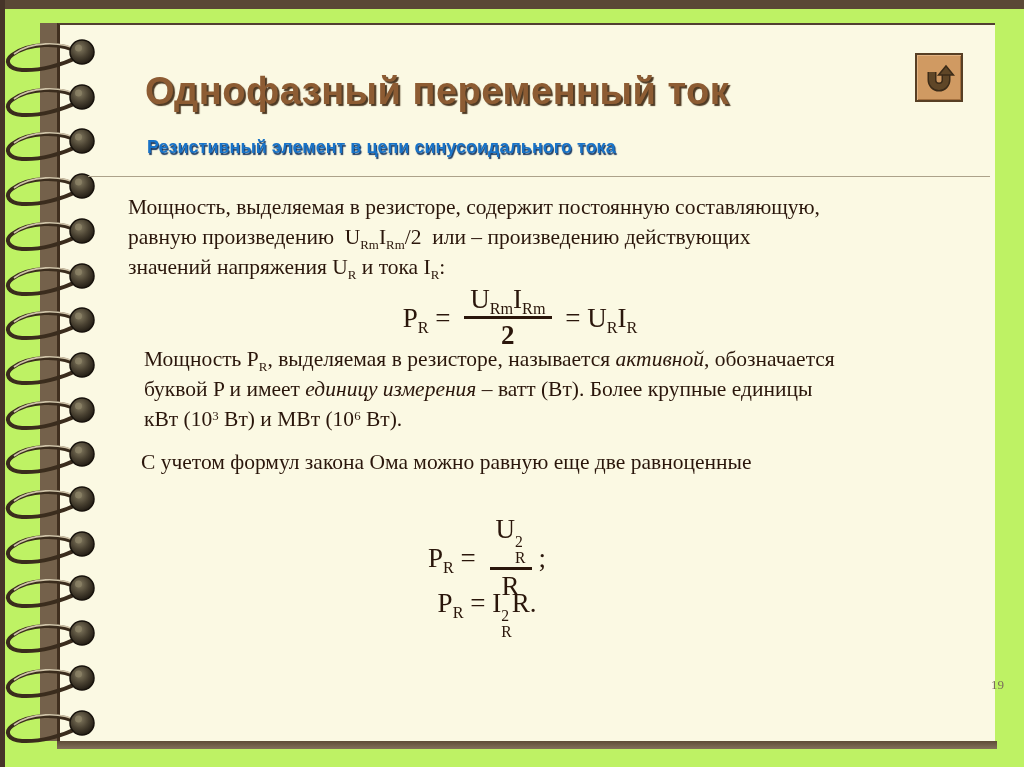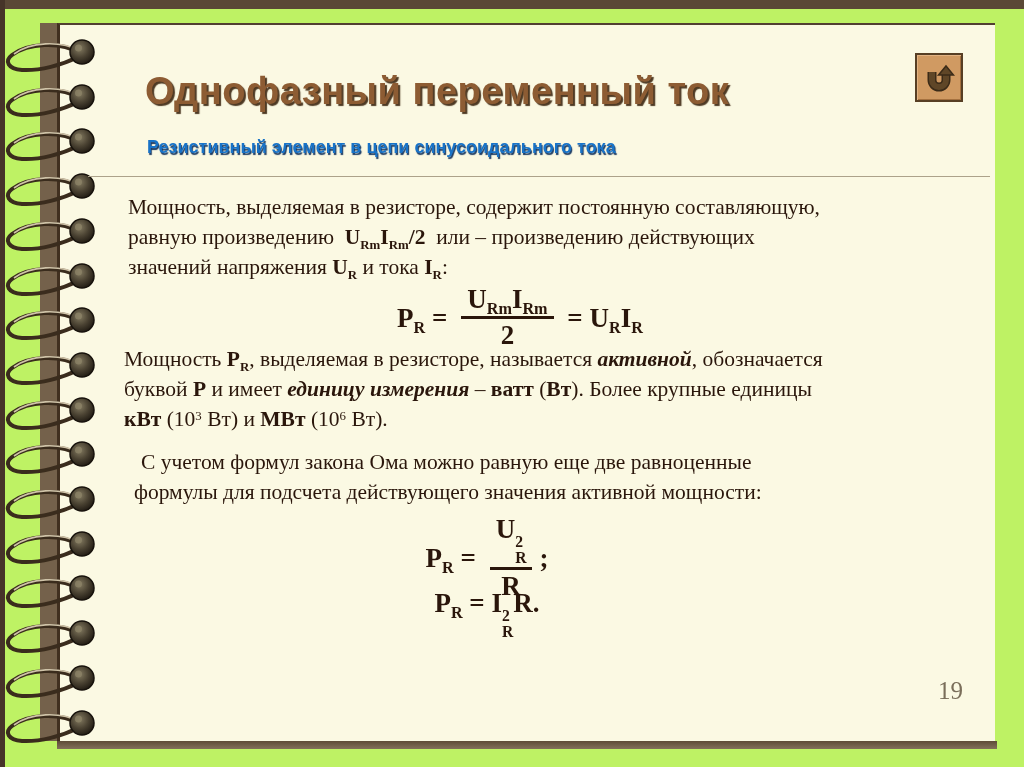--- a/index.html
+++ b/index.html
@@ -22,44 +22,44 @@
         font-family:"Liberation Sans",sans-serif;font-weight:bold;font-size:38px;
         color:#8D5C33;letter-spacing:.5px;
         text-shadow:2px 2px 1px #4E3A24;}
   .slide-subtitle{position:absolute;left:147px;top:137px;width:840px;
         font-family:"Liberation Sans",sans-serif;font-weight:bold;font-size:18px;
         color:#1873C8;text-shadow:1px 2px 1px #1C3B63;}
   .rule{position:absolute;left:88px;top:176px;width:902px;height:1px;background:#ACA28A;}
 
   .body-text{position:absolute;font-size:21.5px;line-height:30px;color:#2A160B;width:880px;}
   .p1{left:128px;top:192px;}
-  .p2{left:124px;top:344px;}
+  .p2{left:144px;top:344px;}
   .p3{left:134px;top:447px;text-indent:7px;}
 
   .formula{position:absolute;width:840px;text-align:center;font-weight:bold;
         font-size:27px;color:#2A160B;line-height:1.15;}
   .f1{left:100px;top:284px;}
   .f2{left:67px;top:514px;}
   .f3{left:67px;top:588px;}
 
-  .b{font-weight:bold;}
+  .b{font-weight:normal;}
   .i{font-style:italic;}
   .body-text sub,.formula sub{font-size:60%;line-height:0;vertical-align:-0.35em;}
   .body-text sup,.formula sup{font-size:60%;line-height:0;vertical-align:0.45em;}
   .ss{display:inline-flex;flex-direction:column;align-items:flex-start;
       font-size:58%;line-height:1.02;vertical-align:-0.55em;}
   .frac{display:inline-block;vertical-align:middle;text-align:center;margin:0 7px 6px 7px;}
   .frac .num{display:block;padding:0 6px 1px 6px;border-bottom:3px solid #2A160B;}
   .frac .den{display:block;padding-top:1px;}
 
   .return-btn{position:absolute;left:915px;top:53px;width:48px;height:49px;
         background:#D09A62;border:2px solid #573F24;box-sizing:border-box;
         box-shadow:inset 1px 1px 0 #E2B383, inset -1px -1px 0 #A5713F;
         display:flex;align-items:center;justify-content:center;cursor:pointer;padding:0;}
-  .page-number{position:absolute;left:938px;top:677px;font-size:25px;color:#7A6E5A;}
+  .page-number{position:absolute;left:991px;top:677px;font-size:13px;color:#7A6E5A;}
 </style>
 </head>
 <body>
 
 <svg width="0" height="0" style="position:absolute">
   <defs>
     <radialGradient id="knobGrad" cx="40%" cy="35%" r="75%">
       <stop offset="0%" stop-color="#837A60"></stop>
       <stop offset="50%" stop-color="#4A4232"></stop>
       <stop offset="100%" stop-color="#17120C"></stop>
@@ -184,21 +184,21 @@
     </span>
   </button>
 
   <div class="slide-title">Однофазный переменный ток</div>
   <div class="slide-subtitle">Резистивный элемент в цепи синусоидального тока</div>
   <div class="rule"></div>
 
   <div class="body-text p1"><span>Мощность, выделяемая в резисторе, содержит постоянную составляющую,</span><br><span>равную произведению &nbsp;</span><span class="b">U<sub>Rm</sub></span><span class="b">I<sub>Rm</sub></span><span class="b">/2</span><span> &nbsp;или – произведению действующих</span><br><span>значений напряжения </span><span class="b">U<sub>R</sub></span><span> и тока </span><span class="b">I<sub>R</sub></span><span>:</span></div>
   <div class="formula f1"><span class="b">P<sub>R</sub></span><span class="b"> = </span><span class="frac"><span class="num"><span class="b">U<sub>Rm</sub></span><span class="b">I<sub>Rm</sub></span></span><span class="den"><span>2</span></span></span><span class="b"> = </span><span class="b">U<sub>R</sub></span><span class="b">I<sub>R</sub></span></div>
   <div class="body-text p2"><span>Мощность </span><span class="b">P<sub>R</sub></span><span>, выделяемая в резисторе, называется </span><span class="b i">активной</span><span>, обозначается</span><br><span>буквой </span><span class="b">P</span><span> и имеет </span><span class="b i">единицу измерения</span><span> – </span><span class="b">ватт</span><span> (</span><span class="b">Вт</span><span>). Более крупные единицы</span><br><span class="b">кВт</span><span> (10<sup>3</sup></span><span> Вт) и </span><span class="b">МВт</span><span> (10<sup>6</sup></span><span> Вт).</span></div>
-  <div class="body-text p3"><span>С учетом формул закона Ома можно равную еще две равноценные</span><br><span>формулы для подсчета действующего значения активной мощности:</span></div>
+  <div class="body-text p3"><span>С учетом формул закона Ома можно равную еще две равноценные</span><br></div>
   <div class="formula f2"><span class="b">P<sub>R</sub></span><span class="b"> = </span><span class="frac"><span class="num"><span class="b">U<span class="ss">
               <span>2</span>
               <span>R</span>
             </span></span></span><span class="den"><span class="b">R</span></span></span><span class="b">;</span></div>
   <div class="formula f3"><span class="b">P<sub>R</sub></span><span class="b"> = </span><span class="b">I<span class="ss">
           <span>2</span>
           <span>R</span>
         </span></span><span class="b">R</span><span class="b">.</span></div>
 
   <div class="page-number">19</div>

